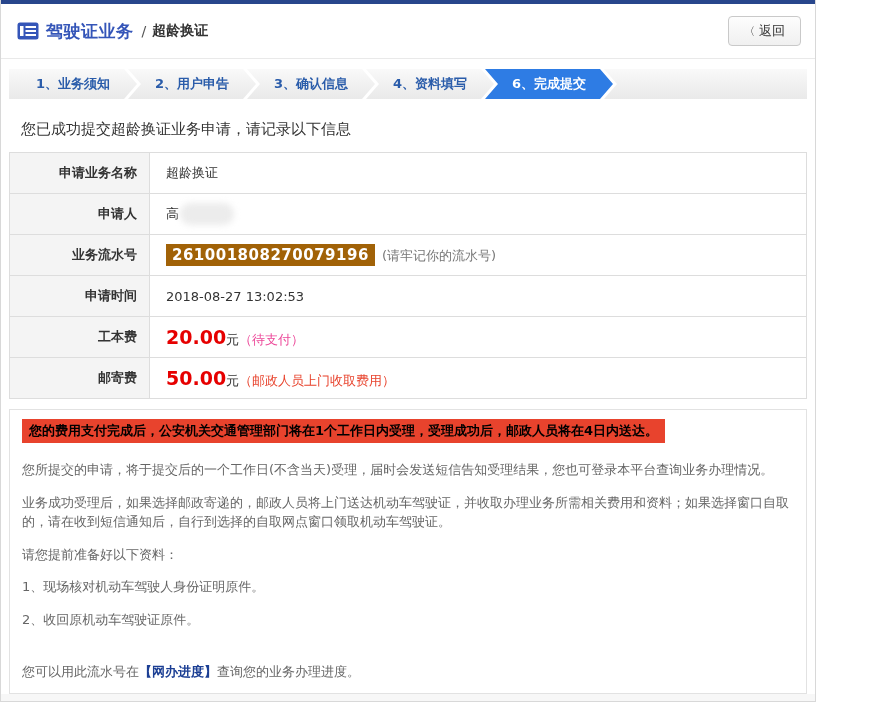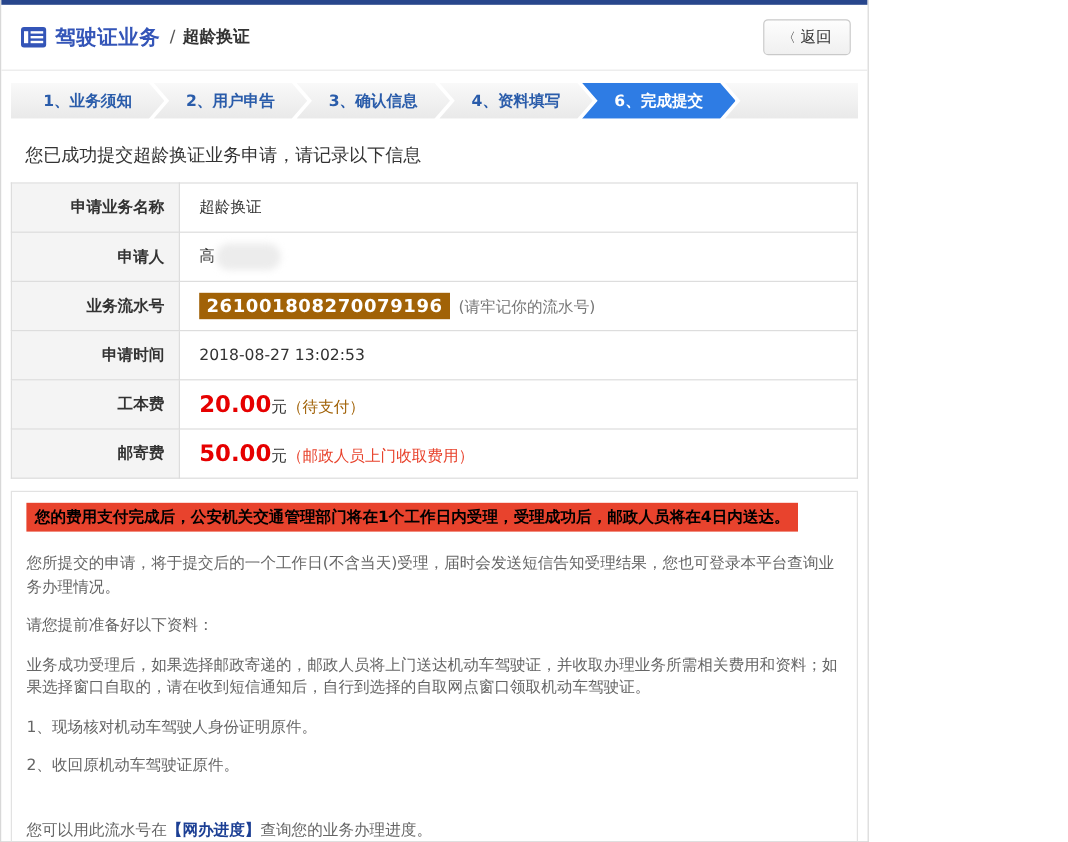--- a/index.html
+++ b/index.html
@@ -1,19 +1,19 @@
 <!DOCTYPE html>
 <html><head>
 <meta charset="utf-8">
 <style>
   * { box-sizing: border-box; margin: 0; padding: 0; }
   html,body { background:#fff; }
   body { width:890px; height:702px; font-family:"DejaVu Sans","Liberation Sans",sans-serif; }
   .page {
-    width:724px; height:702px;
+    width:816px; height:702px;
     border:1px solid #d8d8d8; border-top:none;
     display:flex; flex-direction:column;
     background:#fff; overflow:hidden; position:relative;
   }
   .topbar { height:4px; background:#28468c; flex:0 0 auto; }
 
   
   .header { display:flex; align-items:center; padding:12px 14px 12px 16px; border-bottom:1px solid #e9e9e9; flex:0 0 auto; }
   .header .biz-icon { display:inline-flex; margin-right:7px; }
   .header .title { font-size:17px; font-weight:bold; color:#3455b8; letter-spacing:0.5px; }
@@ -61,21 +61,21 @@
     display:inline-block; width:54px; height:22px; border-radius:12px;
     background:#ececec; filter:blur(3px); vertical-align:middle; margin-left:1px;
   }
   .serial-badge {
     display:inline-block; background:#a16207; color:#fff;
     font-weight:bold; font-size:15px; padding:2px 6px; letter-spacing:0.5px;
   }
   .serial-note { color:#777; font-size:13px; margin-left:3px; }
   .fee-amount { color:#e60000; font-weight:bold; font-size:19px; }
   .fee-unit { color:#333; font-size:13px; }
-  .fee-note { color:#a16207; font-size:13px; }
+  .fee-note { color:#ec4899; font-size:13px; }
   .fee-note.red { color:#e8432d; }
 
   
   .notice-box {
     margin:10px 8px 0; border:1px solid #e2e2e2;
     padding:9px 12px 12px; flex:0 0 auto;
   }
   .banner {
     display:inline-block; background:#e8432d; color:#000000;
     font-size:13px; font-weight:bold; padding:3px 7px; margin:0 0 4px;
@@ -161,22 +161,22 @@
         <td class="val">
           <span class="fee-amount">50.00</span><span class="fee-unit">元</span><span class="fee-note red">（邮政人员上门收取费用）</span>
         </td>
       </tr>
     </tbody>
   </table>
 
   <div class="notice-box">
     <div class="banner">您的费用支付完成后，公安机关交通管理部门将在1个工作日内受理，受理成功后，邮政人员将在4日内送达。</div>
     <p class="notice-p">您所提交的申请，将于提交后的一个工作日(不含当天)受理，届时会发送短信告知受理结果，您也可登录本平台查询业务办理情况。</p>
+    <p class="notice-p">业务成功受理后，如果选择邮政寄递的，邮政人员将上门送达机动车驾驶证，并收取办理业务所需相关费用和资料；如果选择窗口自取的，请在收到短信通知后，自行到选择的自取网点窗口领取机动车驾驶证。</p>
     <p class="notice-p">请您提前准备好以下资料：</p>
-    <p class="notice-p">业务成功受理后，如果选择邮政寄递的，邮政人员将上门送达机动车驾驶证，并收取办理业务所需相关费用和资料；如果选择窗口自取的，请在收到短信通知后，自行到选择的自取网点窗口领取机动车驾驶证。</p>
     <p class="notice-p">1、现场核对机动车驾驶人身份证明原件。</p>
     <p class="notice-p">2、收回原机动车驾驶证原件。</p>
     <p class="progress-p">
       <span>您可以用此流水号在</span><span class="progress-link">【网办进度】</span><span>查询您的业务办理进度。</span>
     </p>
   </div>
 
   <div class="footer">
     
     

